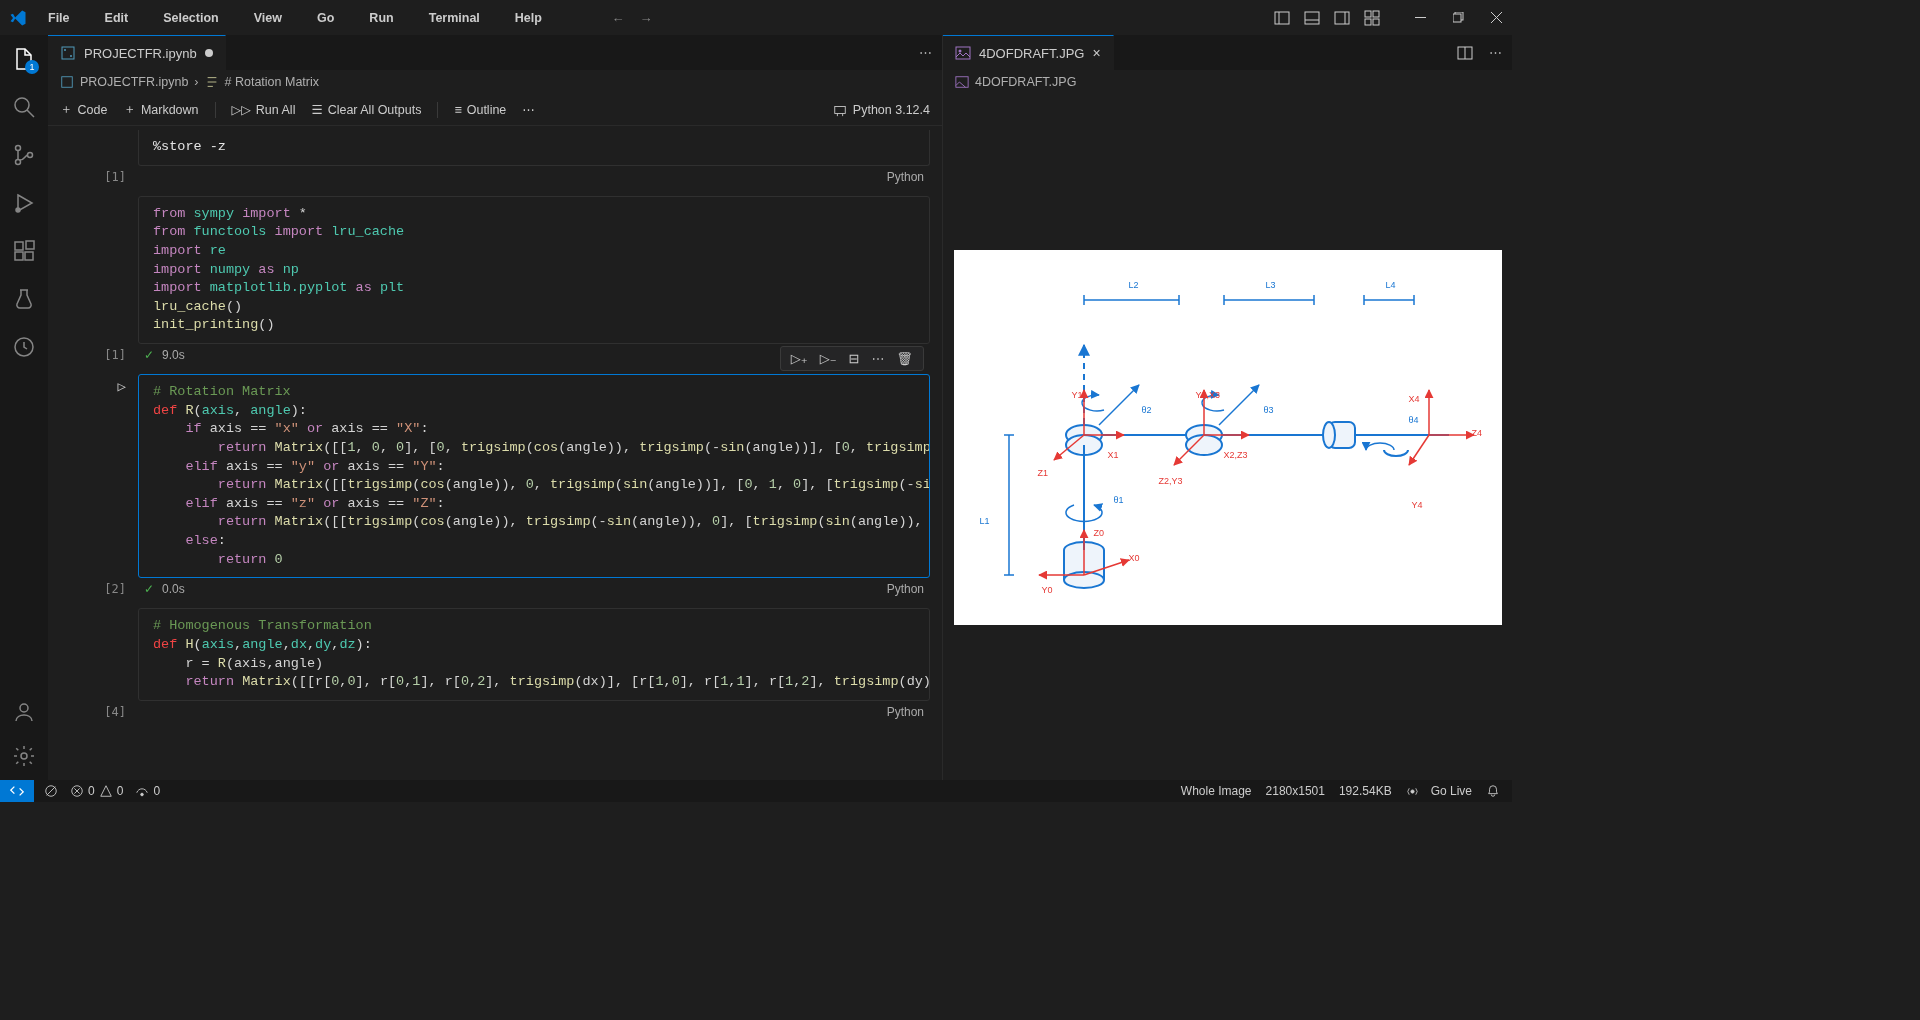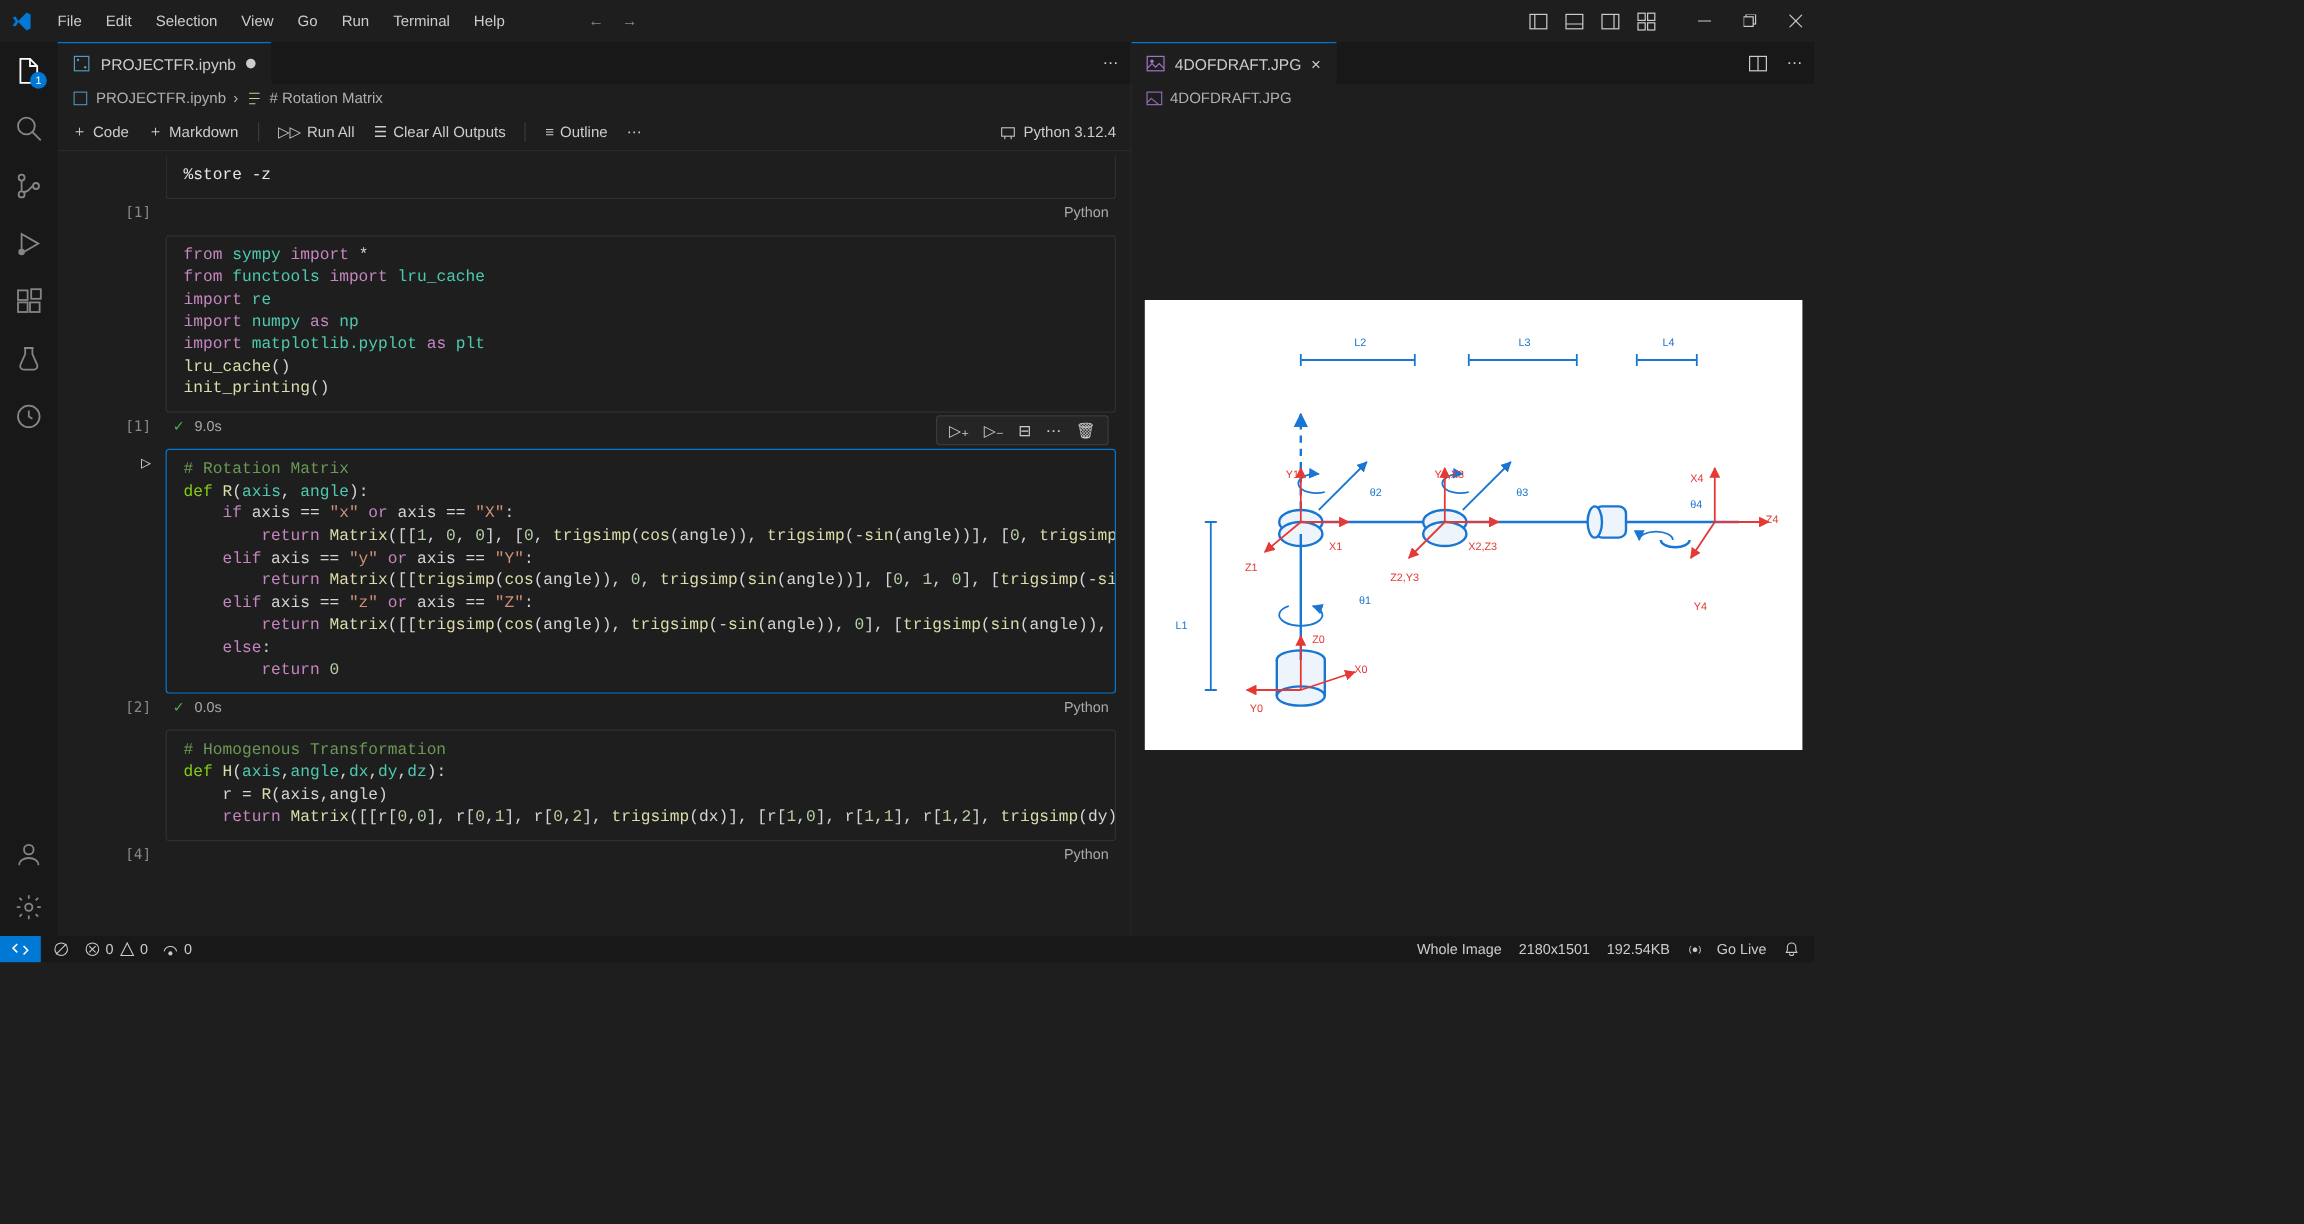--- a/index.html
+++ b/index.html
@@ -1,19 +1,19 @@
 <!DOCTYPE html>
 <html><head>
 <meta charset="utf-8">
 <style>
 * { margin:0; padding:0; box-sizing:border-box; }
 body { font-family: -apple-system, "Segoe UI", sans-serif; font-size:13px; background:#1e1e1e; color:#cccccc; overflow:hidden; width:1512px; height:802px; }
 .titlebar { height:35px; background:#1e1e1e; display:flex; align-items:center; padding:0 8px; }
 .logo { width:20px; height:20px; margin-right:12px; }
-.menu { display:flex; gap:4px; }
+.menu { display:flex; gap:19px;font-weight:bold; }
 .menu-item { padding:4px 8px; cursor:pointer; font-size:12.5px; }
 .nav-arrows { display:flex; gap:12px; margin-left:60px; color:#888; }
 .search-box { flex:1; max-width:580px; margin-left:20px; background:#2a2a2a; border:1px solid #3c3c3c; border-radius:5px; height:24px; display:flex; align-items:center; justify-content:center; color:#ccc; font-size:12px; gap:6px; }
 .title-controls { margin-left:auto; display:flex; align-items:center; gap:16px; color:#ccc; }
 .layout-icons { display:flex; gap:14px; }
 .win-controls { display:flex; gap:22px; margin-left:16px; }
 .body-row { display:flex; height:calc(100% - 35px - 22px); }
 .activity { width:48px; background:#181818; display:flex; flex-direction:column; align-items:center; padding-top:12px; gap:24px; color:#858585; }
 .activity .ai { position:relative; color:#fff; }
 .badge { position:absolute; bottom:-3px; right:-3px; background:#0078d4; color:#fff; border-radius:50%; width:14px; height:14px; font-size:9px; display:flex; align-items:center; justify-content:center; }
@@ -39,21 +39,21 @@
 .gutter .play { color:#ccc; font-size:14px; margin-bottom:auto; margin-top:4px; }
 .gutter .idx { margin-top:auto; }
 .cell-main { flex:1; min-width:0; margin-right:12px; position:relative; }
 .code-box { background:#1e1e1e; border:1px solid #303030; border-radius:3px; padding:8px 14px; overflow:hidden; }
 .code-box.focus { border-color:#0078d4; }
 pre { font-family:Consolas,"Courier New",monospace; font-size:13.5px; line-height:1.38; white-space:pre; color:#d4d4d4; }
 .cell-foot { display:flex; align-items:center; padding:4px 6px 0 6px; font-size:12px; color:#aaa; gap:8px; }
 .cell-foot .lang { margin-left:auto; }
 .cell-toolbar { position:absolute; top:-28px; right:6px; background:#252526; border:1px solid #3a3a3a; border-radius:3px; display:flex; gap:12px; padding:4px 10px; color:#ccc; font-size:13px; }
 
-.kw{color:#c586c0}.str{color:#ce9178}.fn{color:#dcdcaa}.id{color:#4ec9b0}.pl{color:#e5e5e5}.num{color:#b5cea8}.op{color:#d4d4d4}.cm{color:#6a9955}.bl{color:#84cc16}
+.kw{color:#c586c0}.str{color:#ce9178}.fn{color:#dcdcaa}.id{color:#4ec9b0}.pl{color:#e5e5e5}.num{color:#b5cea8}.op{color:#d4d4d4}.cm{color:#6a9955}.bl{color:#ef4444}
 
 .img-view { flex:1; background:#1e1e1e; display:flex; flex-direction:column; }
 .img-surface { flex:1; display:flex; align-items:center; justify-content:center; padding:20px; }
 .diagram { background:#fff; width:548px; height:375px; position:relative; font-family:Arial,sans-serif; }
 .statusbar { height:22px; background:#181818; color:#ccc; display:flex; align-items:center; font-size:12px; }
 .sb-remote { background:#0078d4; height:100%; width:34px; display:flex; align-items:center; justify-content:center; color:#fff; }
 .sb-left { display:flex; align-items:center; gap:12px; padding-left:10px; }
 .sb-right { margin-left:auto; display:flex; align-items:center; gap:14px; padding-right:12px; }
 .ic { width:16px; height:16px; display:inline-flex; align-items:center; justify-content:center; }
 svg { display:block; }
@@ -451,21 +451,21 @@
               <g stroke="#1976d2" stroke-width="1.5">
                 <line x1="145" y1="175" x2="185" y2="135" marker-end="url(#ab)"></line>
                 <line x1="265" y1="175" x2="305" y2="135" marker-end="url(#ab)"></line>
               </g>
             </svg>
 
             <span class="dtxt blue" style="left:26px;top:266px">L1</span>
             <span class="dtxt blue" style="left:175px;top:30px">L2</span>
             <span class="dtxt blue" style="left:312px;top:30px">L3</span>
             <span class="dtxt blue" style="left:432px;top:30px">L4</span>
-            <span class="dtxt blue" style="left:179px;top:245px">θ1</span>
+            <span class="dtxt blue" style="left:160px;top:245px">θ1</span>
             <span class="dtxt blue" style="left:188px;top:155px">θ2</span>
             <span class="dtxt blue" style="left:310px;top:155px">θ3</span>
             <span class="dtxt blue" style="left:455px;top:165px">θ4</span>
             <span class="dtxt red" style="left:175px;top:303px">X0</span>
             <span class="dtxt red" style="left:88px;top:335px">Y0</span>
             <span class="dtxt red" style="left:140px;top:278px">Z0</span>
             <span class="dtxt red" style="left:154px;top:200px">X1</span>
             <span class="dtxt red" style="left:118px;top:140px">Y1</span>
             <span class="dtxt red" style="left:84px;top:218px">Z1</span>
             <span class="dtxt red" style="left:242px;top:140px">Y2,X3</span>

